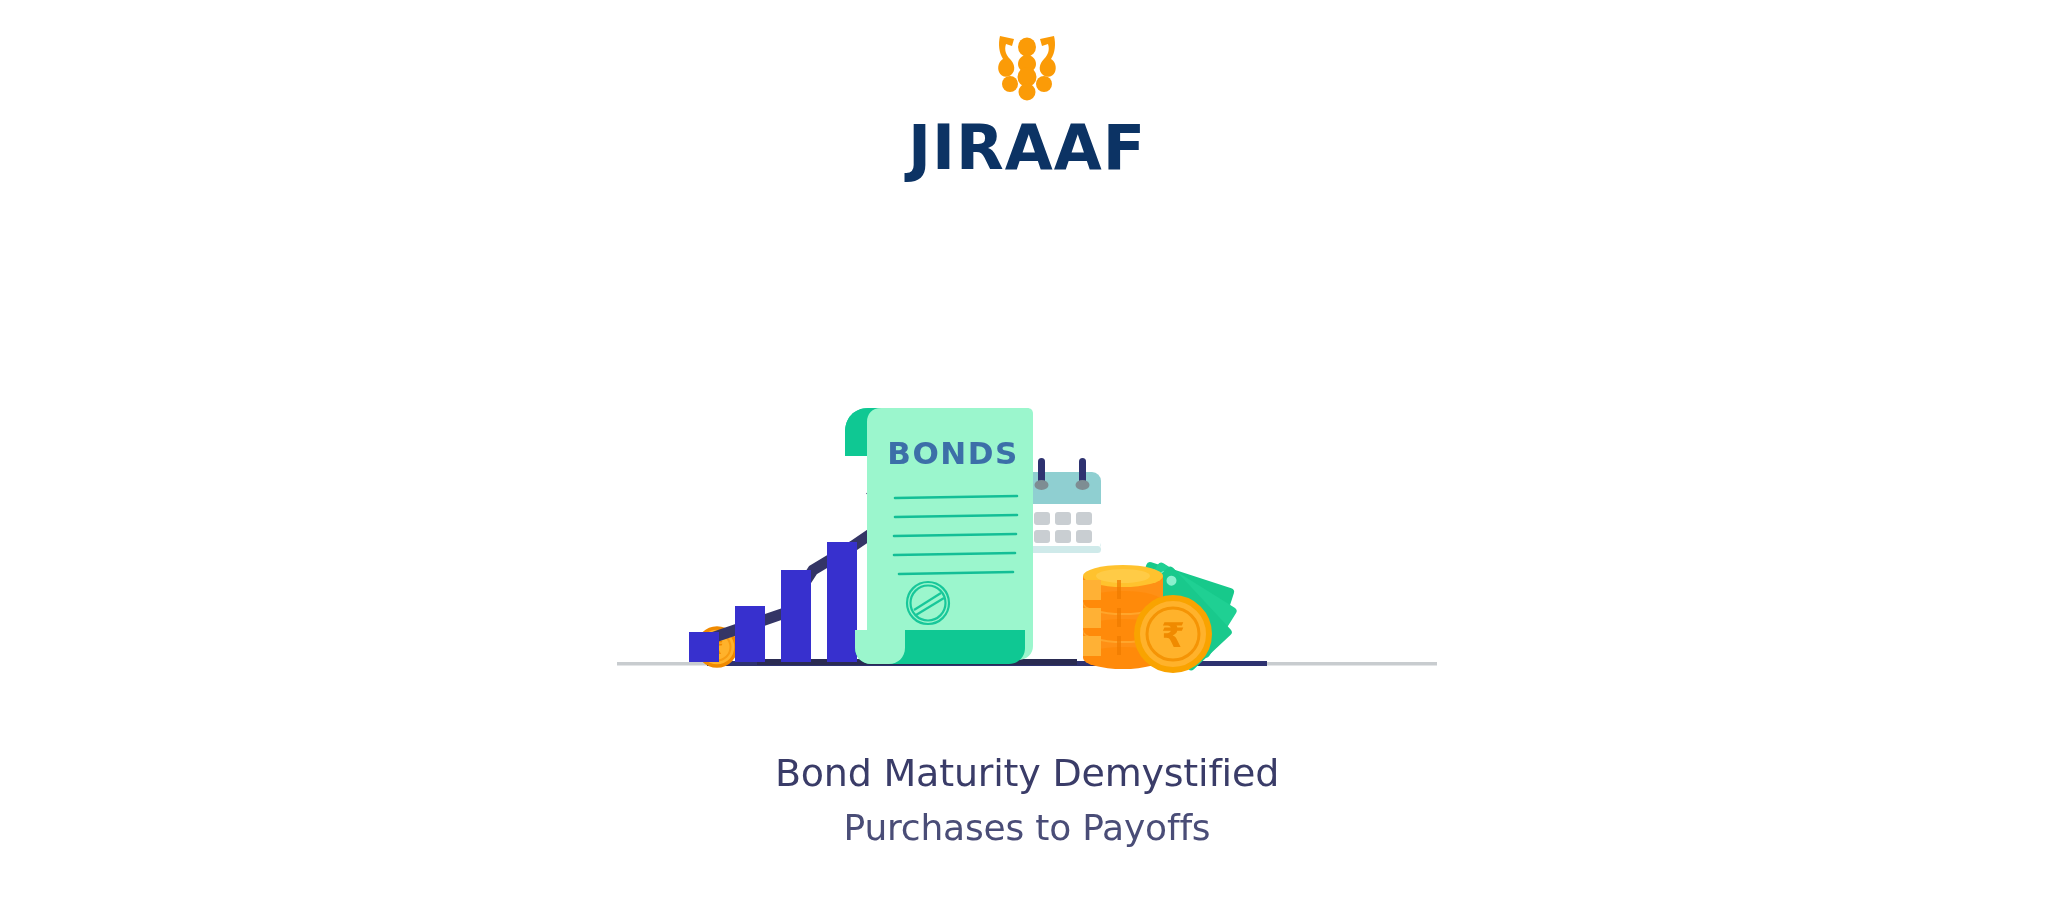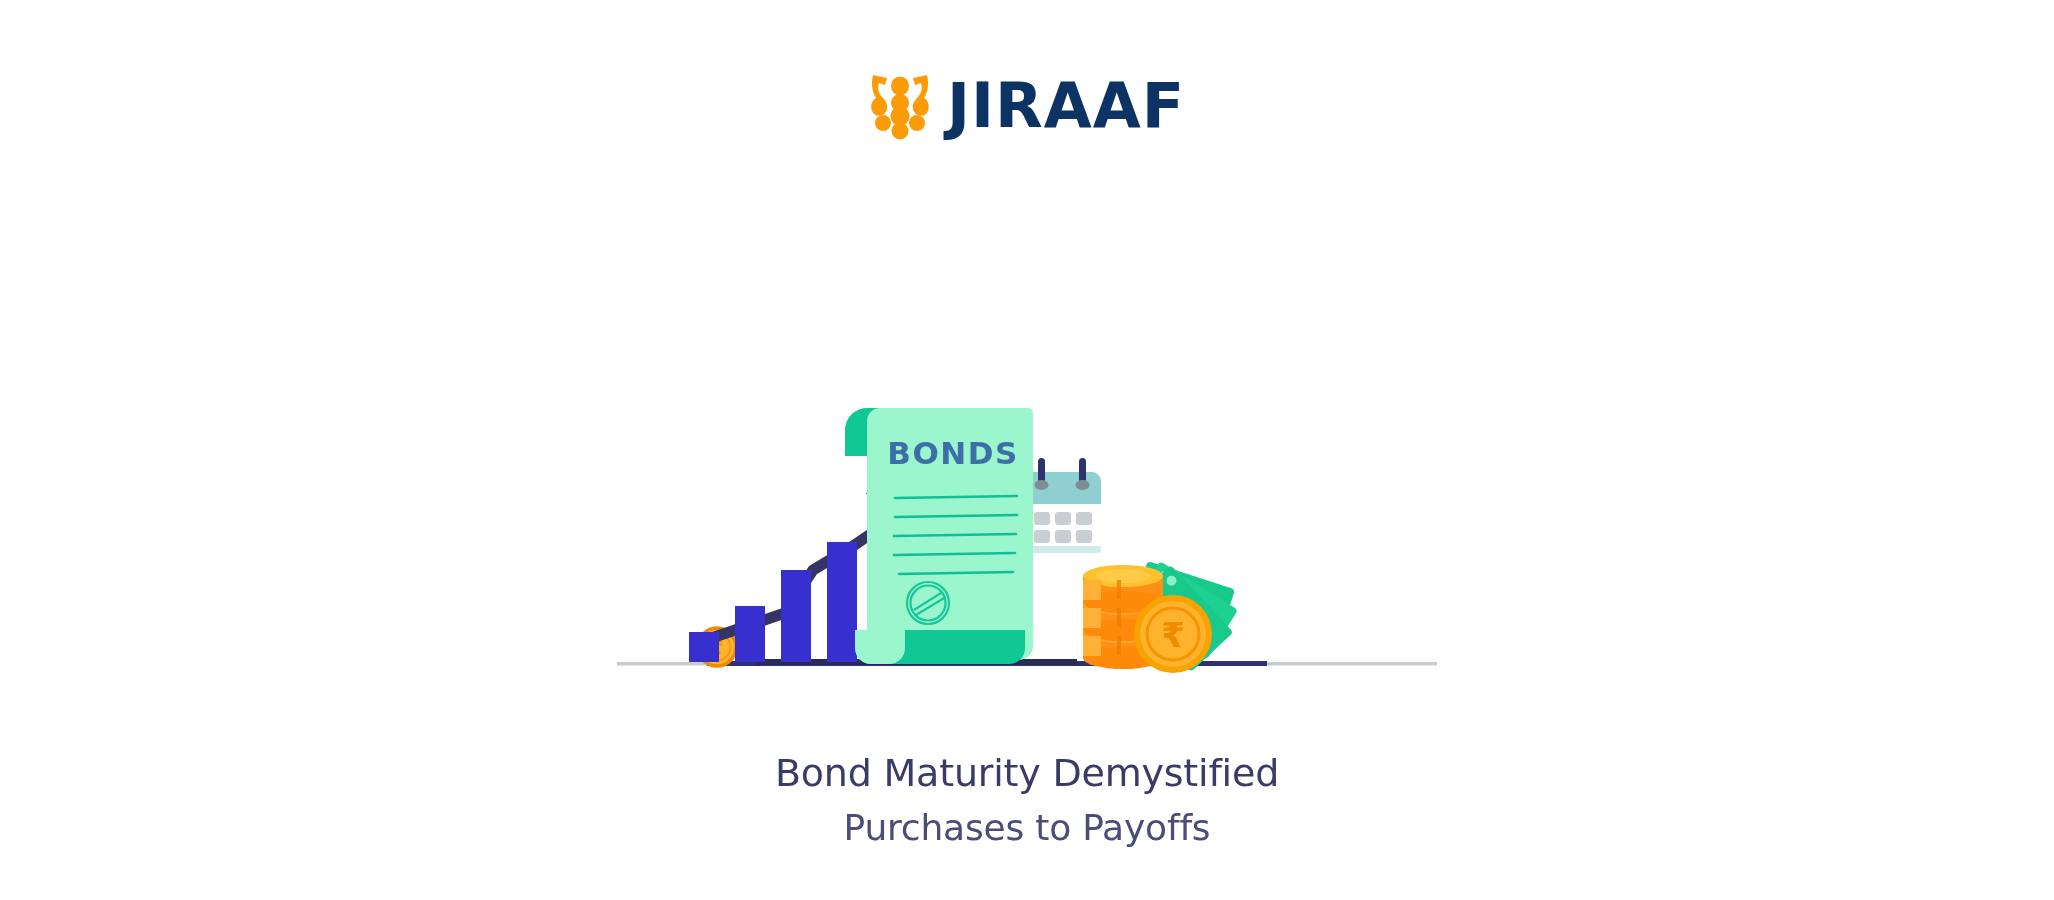--- a/index.html
+++ b/index.html
@@ -26,20 +26,21 @@
   .brand {
     position: absolute;
     top: 60px;
     left: 0;
     width: 2054px;
     display: flex;
     align-items: center;
     justify-content: center;
     gap: 16px;
     height: 92px;
+    flex-direction: column;
   }
   .brand-mark {
     display: block;
     width: 62px;
     height: 68px;
   }
   .brand-word {
     font-family: "DejaVu Sans", sans-serif;
     font-weight: bold;
     font-size: 62px;

